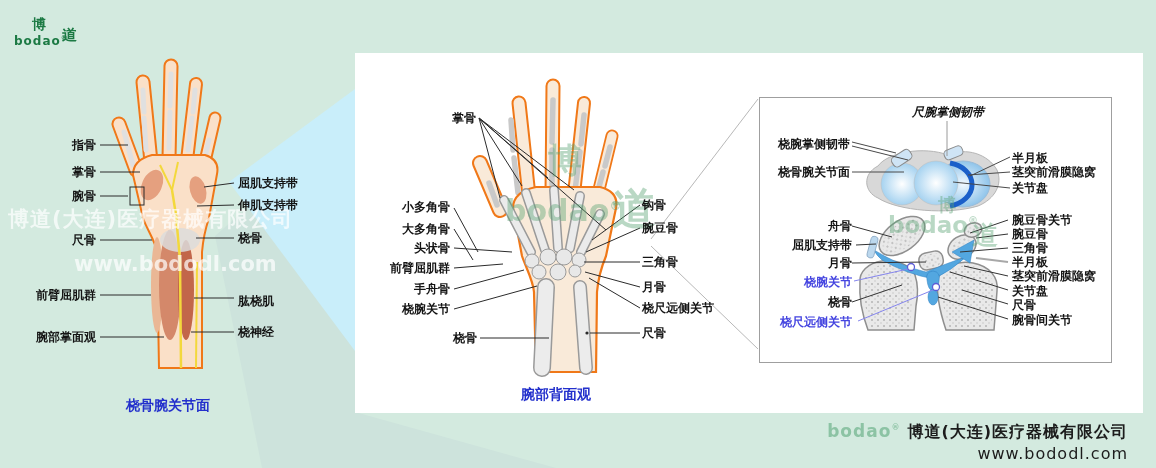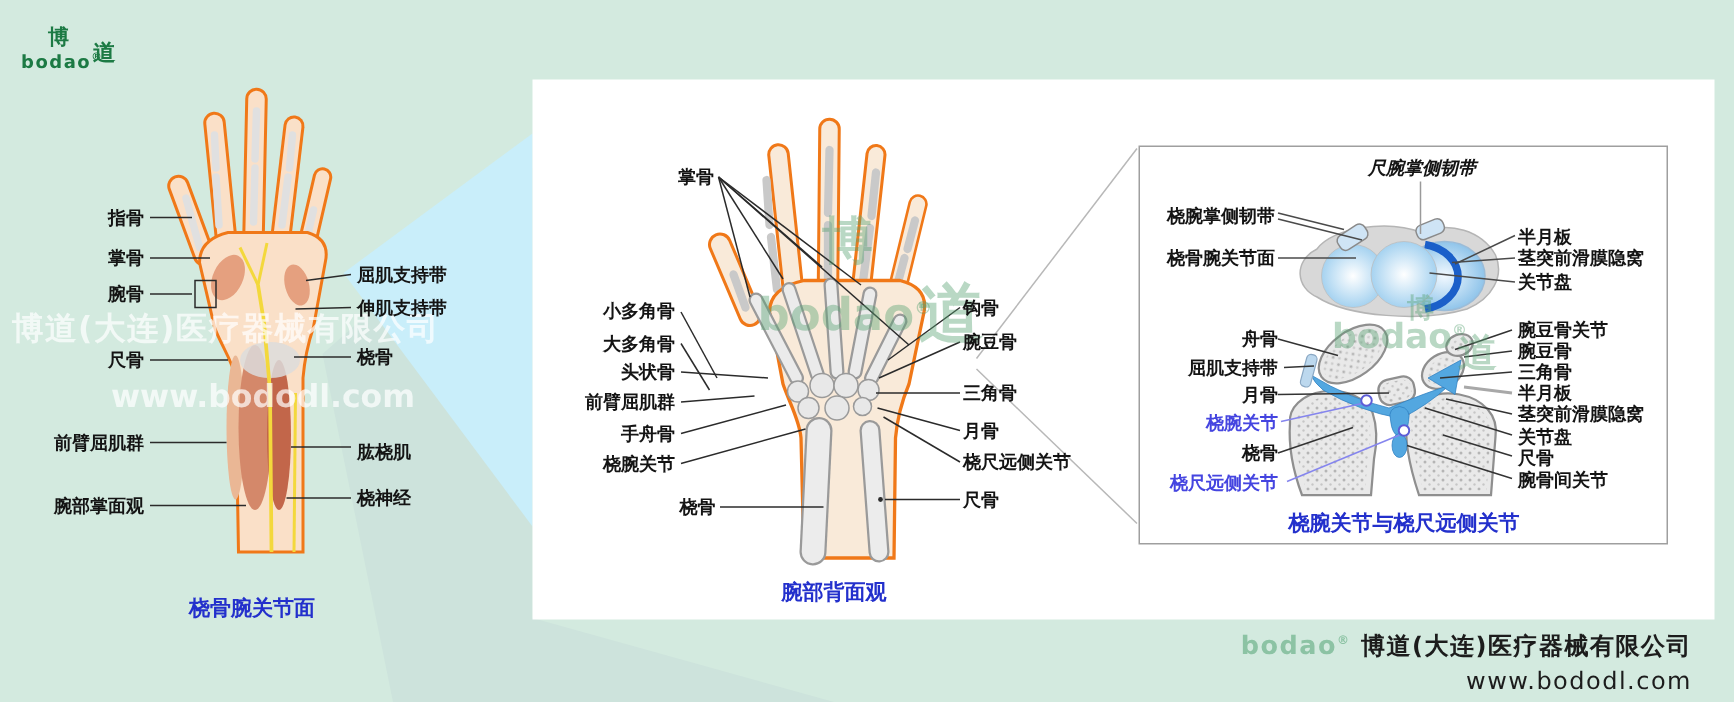--- a/index.html
+++ b/index.html
@@ -322,21 +322,20 @@
   <div class="lbl r" style="left:740px;top:295px;width:112px;">桡骨</div>
   <div class="lbl r blue" style="left:740px;top:315px;width:112px;">桡尺远侧关节</div>
   <div class="lbl" style="left:1012px;top:213px;">腕豆骨关节</div>
   <div class="lbl" style="left:1012px;top:227px;">腕豆骨</div>
   <div class="lbl" style="left:1012px;top:241px;">三角骨</div>
   <div class="lbl" style="left:1012px;top:255px;">半月板</div>
   <div class="lbl" style="left:1012px;top:269px;">茎突前滑膜隐窝</div>
   <div class="lbl" style="left:1012px;top:284px;">关节盘</div>
   <div class="lbl" style="left:1012px;top:298px;">尺骨</div>
   <div class="lbl" style="left:1012px;top:313px;">腕骨间关节</div>
-  <div class="cap c" style="left:845px;top:340px;width:182px;">桡腕关节与桡尺远侧关节</div>
 
   <div class="footer-line1">
     <span class="footer-logo"><span>bodao</span><sup>®</sup></span>
     <span class="footer-co">博道(大连)医疗器械有限公司</span>
   </div>
   <div class="footer-web">www.bododl.com</div>
 
 </div>
 
 </body></html>

